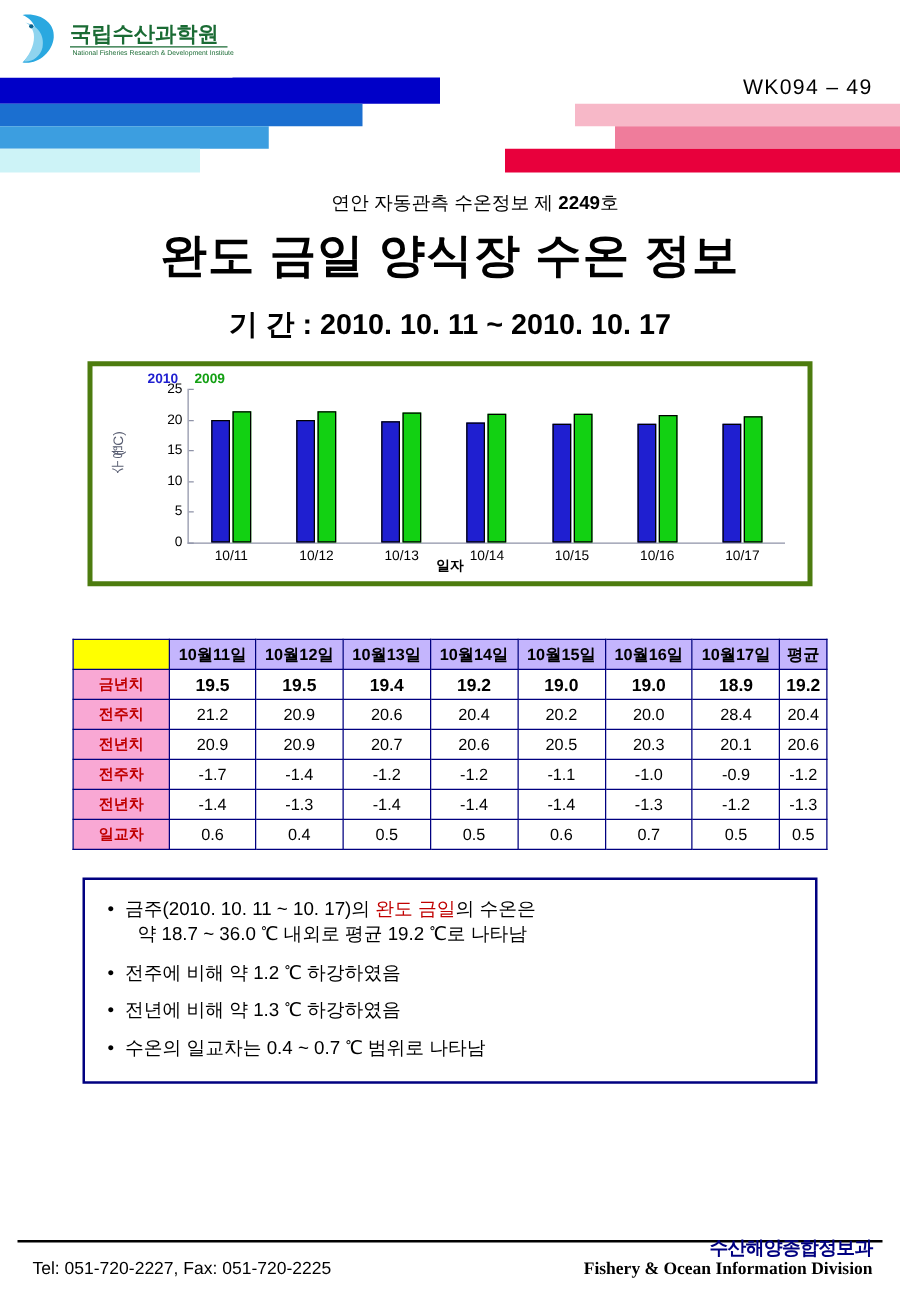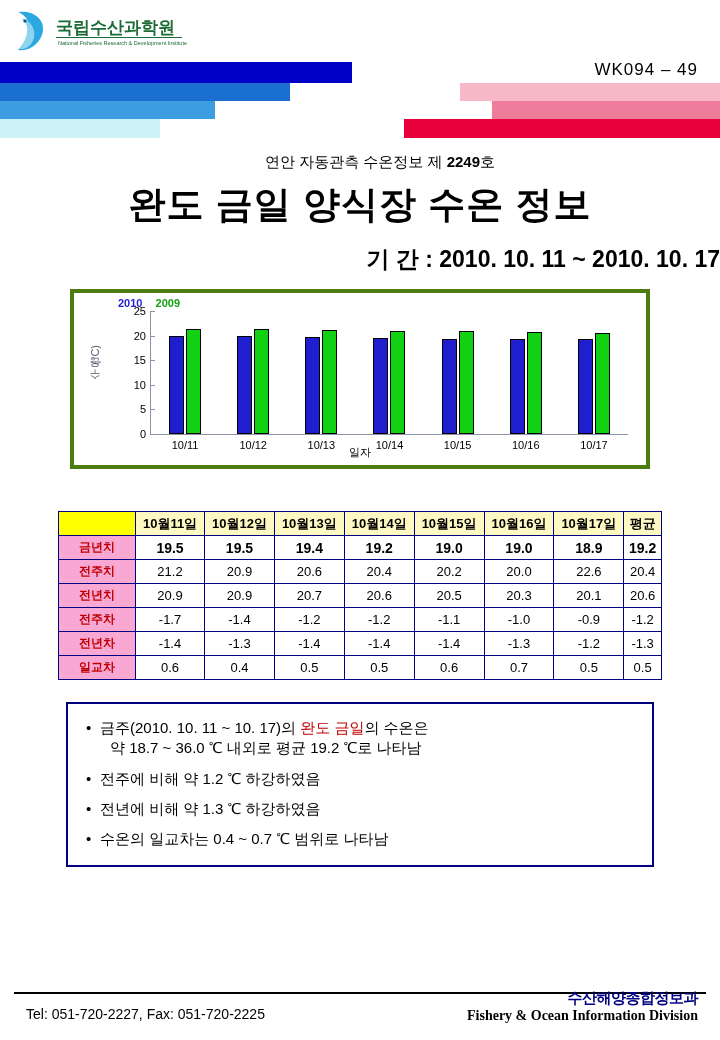--- a/index.html
+++ b/index.html
@@ -88,21 +88,21 @@
   .subtitle .num { font-weight: bold; }
   .main-title {
     text-align: center;
     margin-top: 8px;
     font-size: 37px;
     font-weight: bold;
     letter-spacing: 1px;
     color: #000;
   }
   .period {
-    text-align: right;
+    text-align: center;
     margin-top: 14px;
     font-size: 23px;
     font-weight: bold;
     color: #000;
   }
 
   
   .chart-wrap {
     position: relative;
     margin: 14px auto 0 auto;
@@ -154,20 +154,21 @@
     transform: rotate(180deg);
     text-align: center;
   }
   .xlabel {
     position: absolute;
     left: 0; right: 0;
     top: 152px;
     text-align: center;
     font-size: 11px;
     color: #000;
+    font-weight: bold;
   }
   .groups {
     position: absolute;
     left: 0; top: 0;
     width: 100%; height: 100%;
     display: flex;
     align-items: flex-end;
   }
   .group {
     flex: 1 1 0;
@@ -202,21 +203,21 @@
     width: 100%;
     font-size: 13px;
   }
   table.data th, table.data td {
     border: 1px solid #000080;
     text-align: center;
     height: 23px;
     padding: 0 2px;
   }
   table.data thead th {
-    background: #fef9c3;
+    background: #c4b5fd;
     font-weight: bold;
     font-size: 13px;
   }
   table.data thead th.corner {
     background: #ffff00;
     width: 72px;
   }
   table.data tbody th {
     background: #f9a8d4;
     font-weight: bold;
@@ -411,21 +412,21 @@
           <td>19.2</td>
         </tr>
         <tr>
           <th>전주치</th>
           <td>21.2</td>
           <td>20.9</td>
           <td>20.6</td>
           <td>20.4</td>
           <td>20.2</td>
           <td>20.0</td>
-          <td>22.6</td>
+          <td>28.4</td>
           <td>20.4</td>
         </tr>
         <tr>
           <th>전년치</th>
           <td>20.9</td>
           <td>20.9</td>
           <td>20.7</td>
           <td>20.6</td>
           <td>20.5</td>
           <td>20.3</td>

